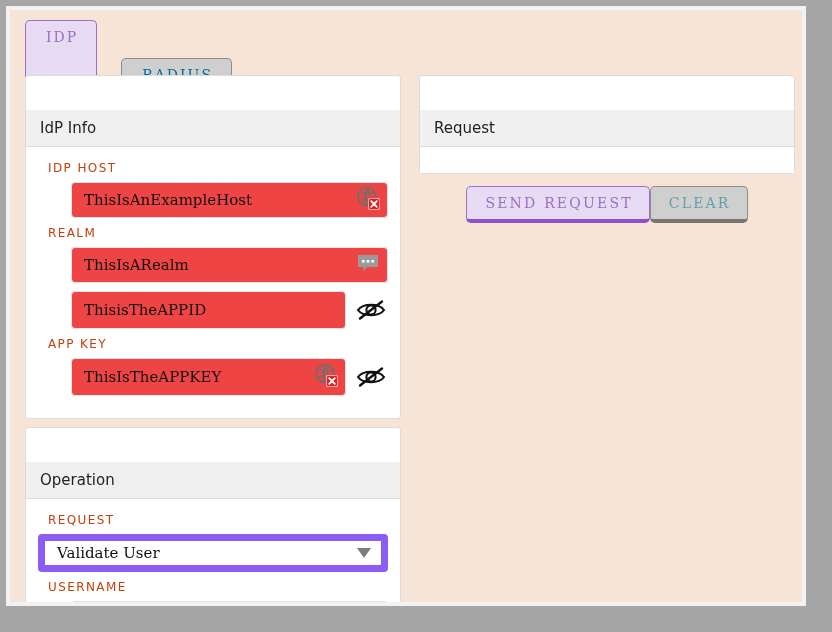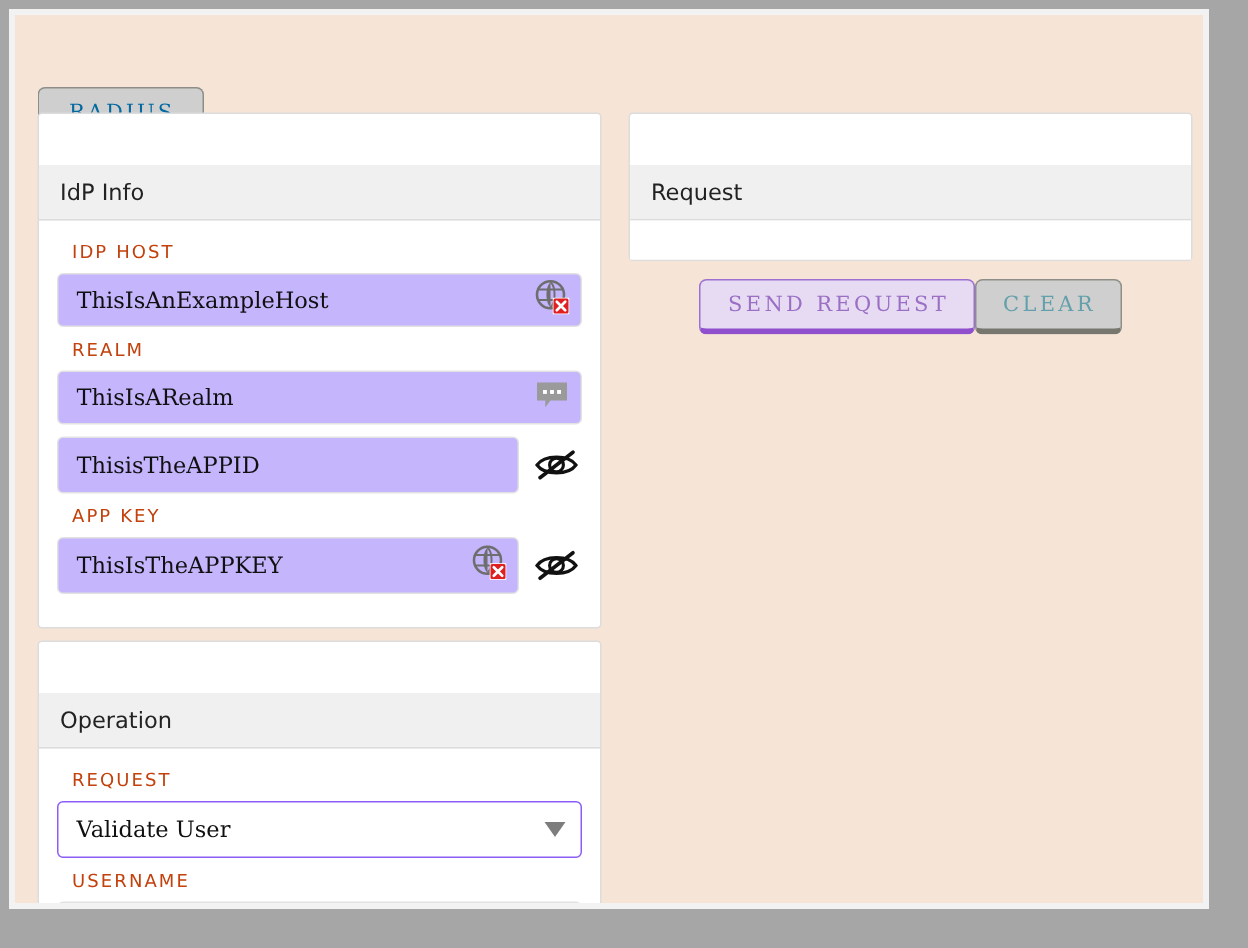--- a/index.html
+++ b/index.html
@@ -108,25 +108,26 @@
     display: flex;
     align-items: center;
     gap: 8px;
     margin-bottom: 8px;
   }
   .input-wrap {
     position: relative;
     flex: 1 1 auto;
     display: flex;
     align-items: center;
-    background: #c4b5fd;
+    background: #ef4444;
     border: 1px solid #e2e2e2;
     border-radius: 4px;
     height: 36px;
     padding: 0 6px 0 12px;
+    margin-left: 33px;
   }
   .input-wrap.tall { height: 38px; }
   .input-val {
     flex: 1 1 auto;
     font-family: "DejaVu Serif", serif;
     font-size: 15px;
     color: #101010;
     white-space: nowrap;
     overflow: hidden;
   }
@@ -142,21 +143,21 @@
     display: flex; align-items: center; justify-content: center;
     cursor: pointer;
   }
 
   
   .select-wrap {
     position: relative;
     display: flex;
     align-items: center;
     background: #ffffff;
-    border: 1px solid #8b5cf6;
+    border: 7px solid #8b5cf6;
     border-radius: 4px;
     height: 38px;
     padding: 0 10px 0 12px;
     margin-bottom: 8px;
     cursor: pointer;
   }
   .select-val {
     flex: 1 1 auto;
     font-family: "DejaVu Serif", serif;
     font-size: 15px;
@@ -203,20 +204,23 @@
   }
 </style>
 </head>
 <body>
 
 <div id="frame">
   <div id="inner-border">
     <div id="page">
 
       <div id="tabs">
+        <div class="tab-btn idp">
+          <span>IDP</span>
+        </div>
         <div class="tab-btn radius">
           <span>RADIUS</span>
         </div>
       </div>
 
       <div id="col-left">
 
         <div class="card">
           <div class="card-header">IdP Info</div>
           <div class="card-body">

